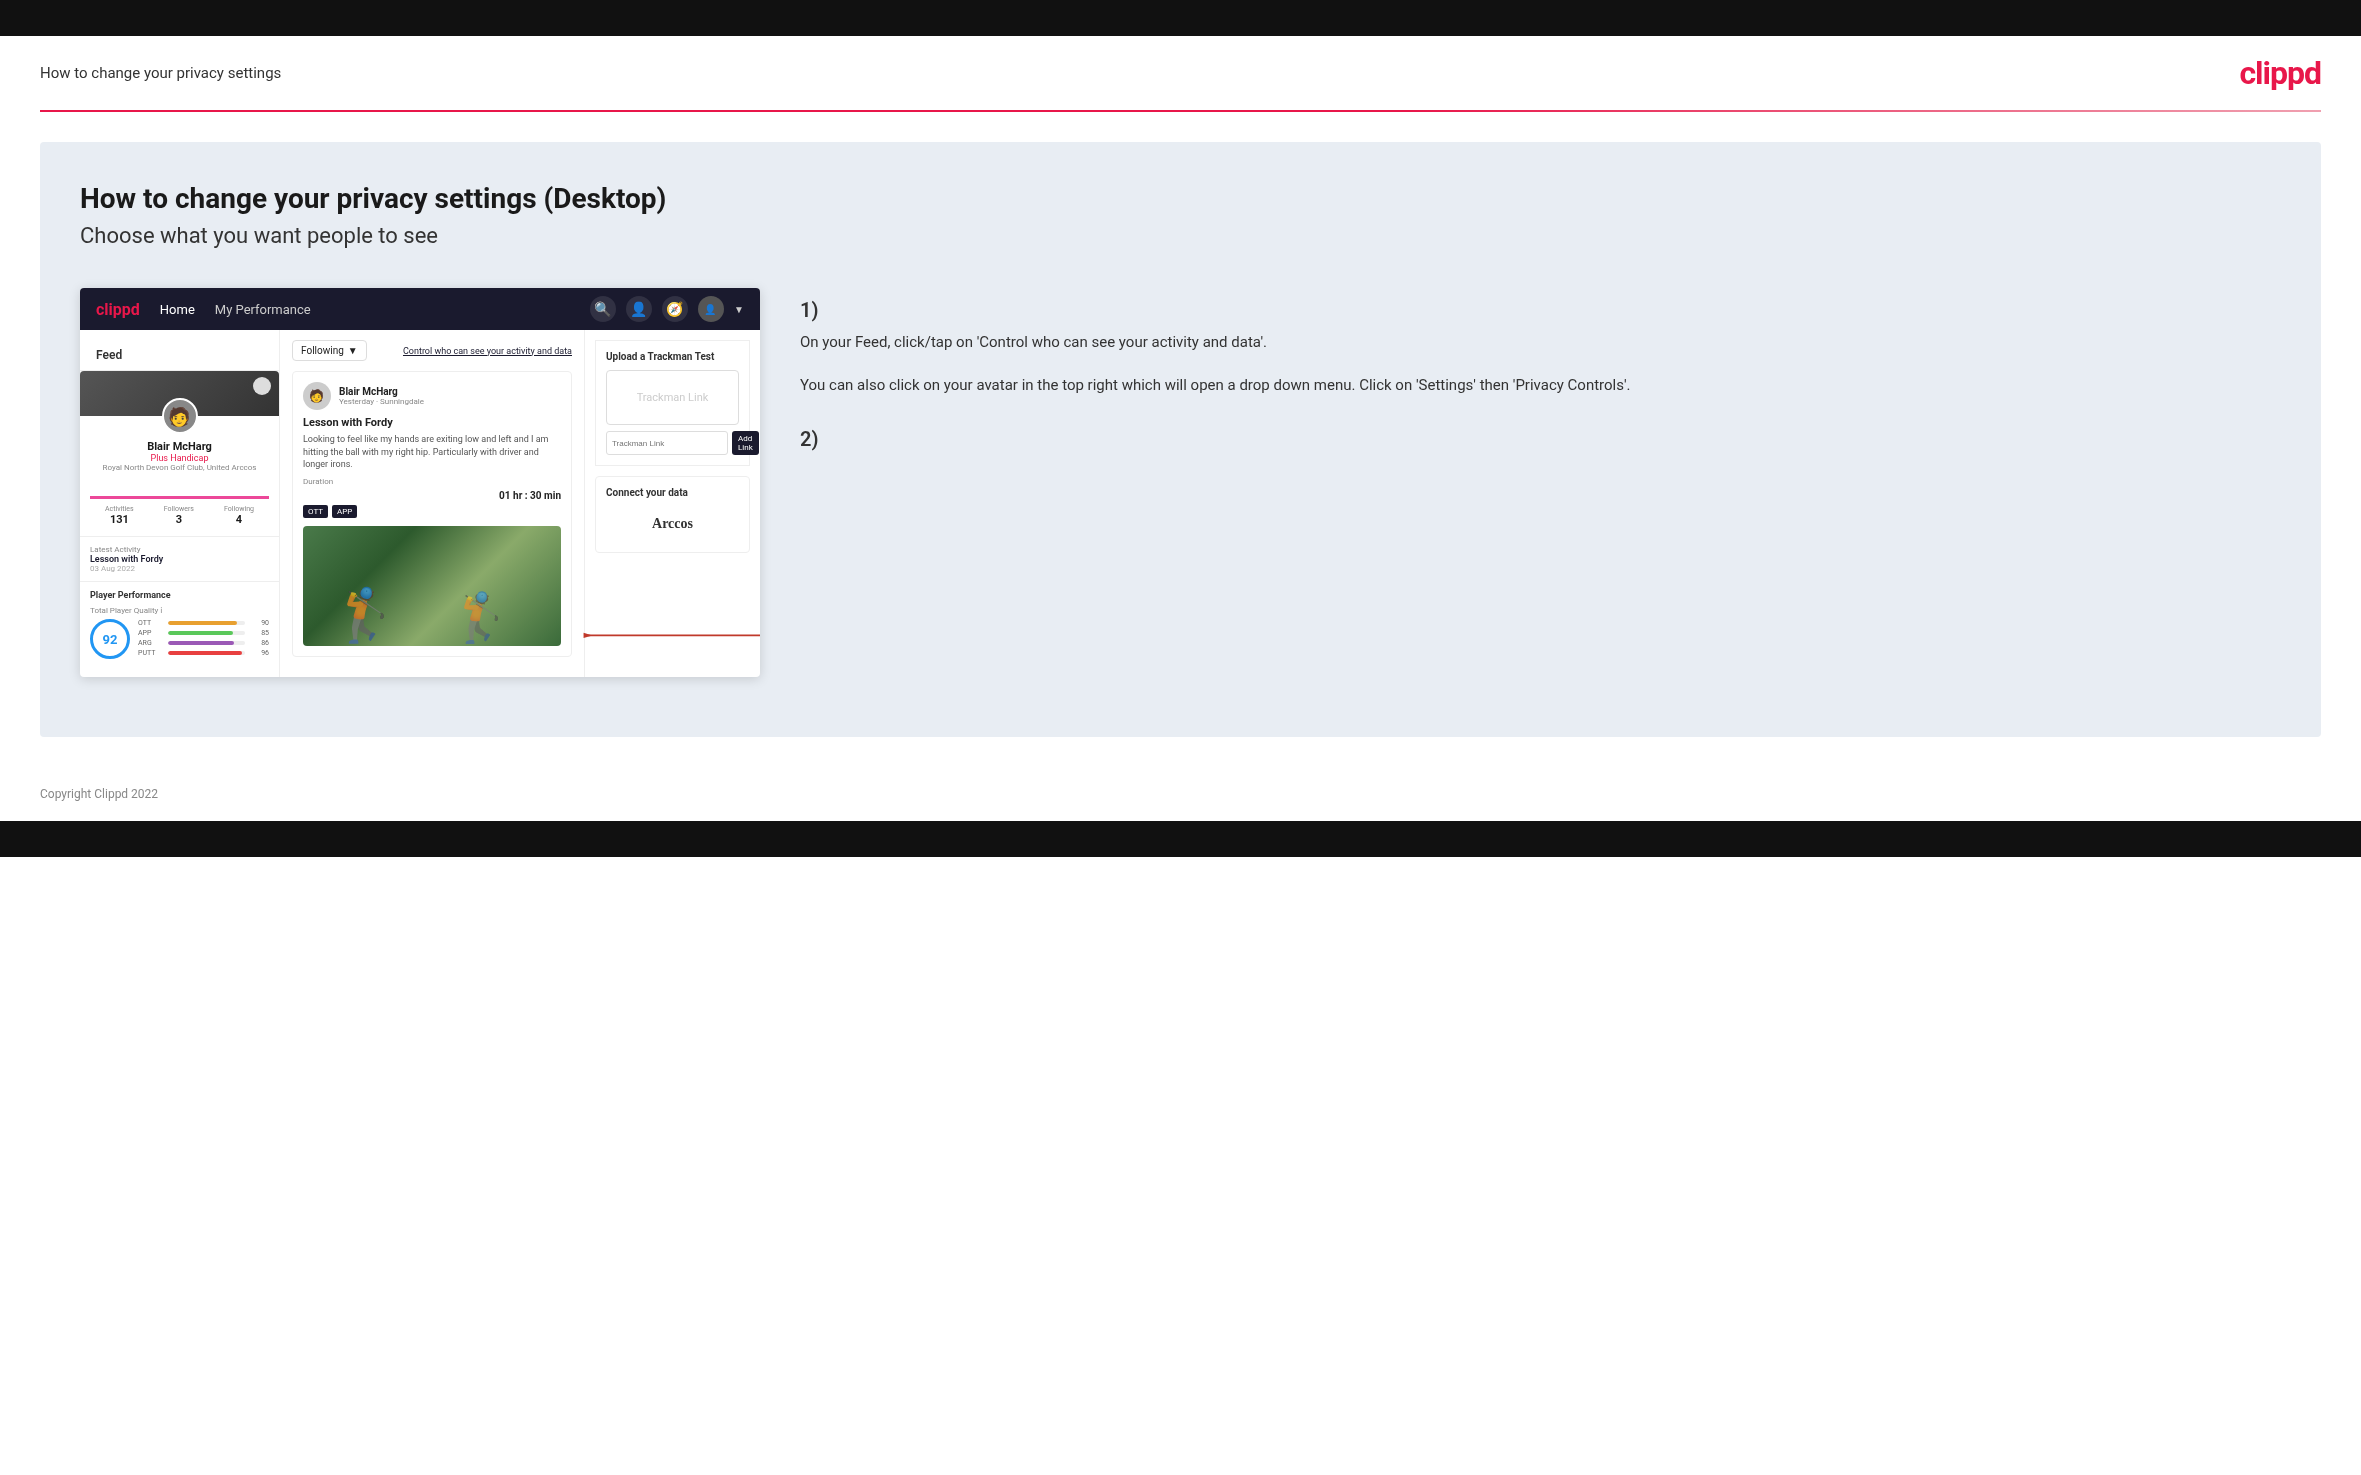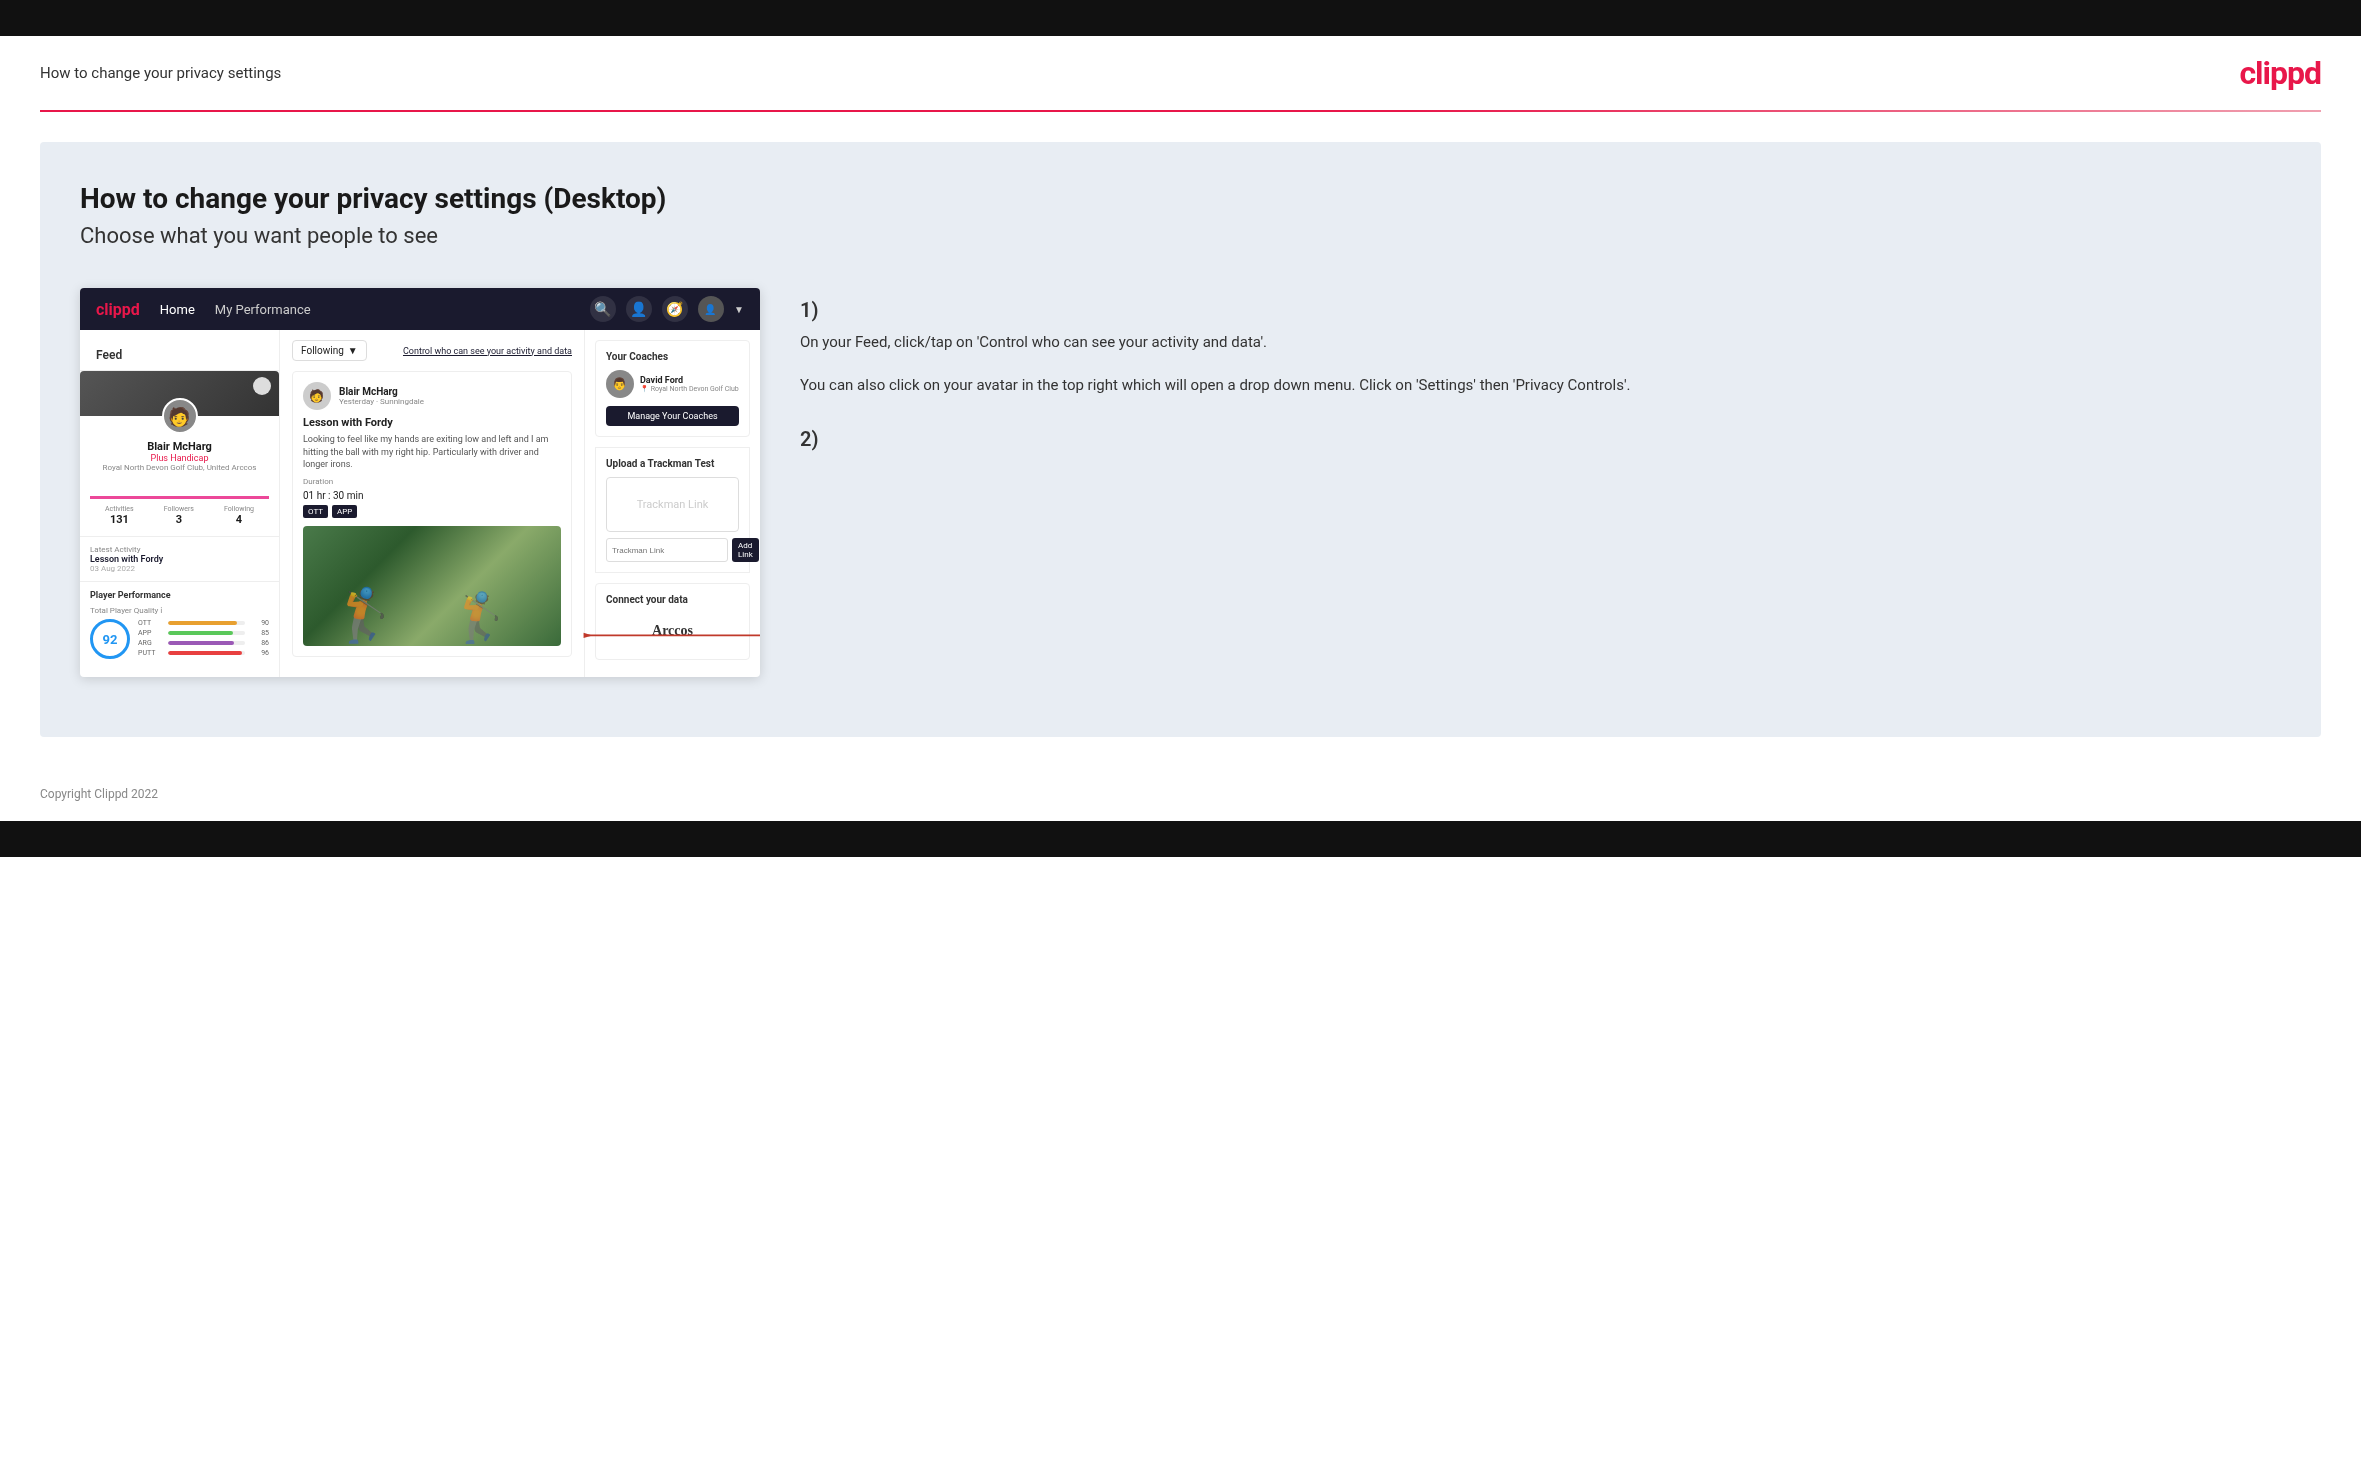--- a/index.html
+++ b/index.html
@@ -364,21 +364,22 @@
       line-height: 1.4;
       margin-bottom: 6px;
     }
     .activity-duration {
       font-size: 8px;
       color: #888;
       margin-bottom: 4px;
     }
     .activity-time {
       font-size: 10px;
-      font-weight: 400;
+      font-weight: 700;
+      text-align: right;
     }
     .activity-badges {
       display: flex;
       gap: 4px;
       margin-top: 4px;
     }
     .badge {
       background: #1a1a2e;
       color: #fff;
       font-size: 8px;
@@ -679,34 +680,20 @@
             </div>
             <div class="activity-image">
               <div style="position:absolute;left:30px;bottom:0;font-size:52px;opacity:0.7;">🏌️</div>
               <div style="position:absolute;right:50px;bottom:0;font-size:48px;opacity:0.6;">🏌️</div>
             </div>
           </div>
         </div>
 
         <div class="app-right">
 
-          <div class="coaches-section">
-            <div class="section-title">Your Coaches</div>
-            <div class="coach-item">
-              <div class="coach-avatar">👨</div>
-              <div>
-                <div class="coach-name">David Ford</div>
-                <div class="coach-club">
-                  <span>📍</span>
-                  <span>Royal North Devon Golf Club</span>
-                </div>
-              </div>
-            </div>
-            <div class="manage-btn">Manage Your Coaches</div>
-          </div>
 
           <div class="trackman-section">
             <div class="section-title">Upload a Trackman Test</div>
             <div class="trackman-input-area">Trackman Link</div>
             <div class="trackman-link-row">
               <input class="trackman-field" type="text" placeholder="Trackman Link" style="">
               <div class="add-link-btn">Add Link</div>
             </div>
           </div>
 

